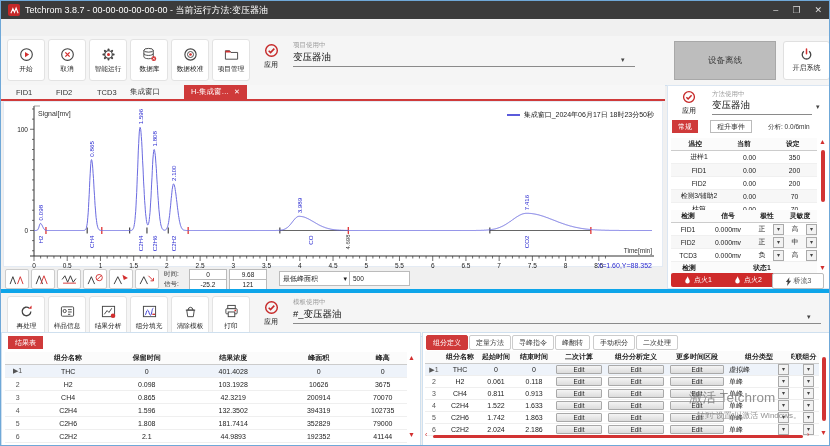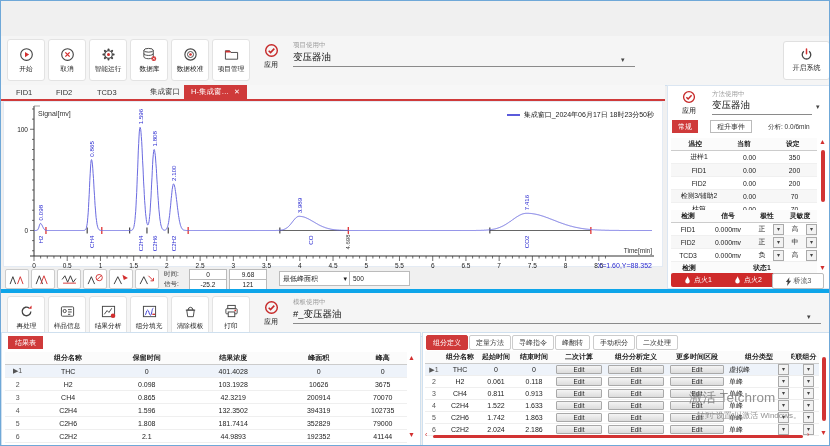--- a/index.html
+++ b/index.html
@@ -90,20 +90,33 @@
   #watermark{position:absolute;left:688px;top:388px;color:rgba(118,118,118,.8);pointer-events:none;z-index:50}
   #watermark .l1{font-size:13.5px}
   #watermark .l2{font-size:8px;margin-top:3px;margin-left:8px}
   svg{display:block}
 </style>
 </head>
 <body>
 
 <div id="app">
 
+  <div id="titlebar">
+    <span id="title-icon">
+      <svg width="9" height="9" viewBox="0 0 10 10">
+          <path d="M1 8 L3.2 3 L5 7 L6.8 2.2 L9 8" fill="none" stroke="#fff" stroke-width="1.2"></path>
+        </svg>
+    </span>
+    <span>Tetchrom 3.8.7 - 00-00-00-00-00-00 - 当前运行方法:变压器油</span>
+    <span id="win-controls">
+      <span>–</span>
+      <span>❐</span>
+      <span>✕</span>
+    </span>
+  </div>
 
 
   <div id="toolbar-top">
     <div class="tbtn" style="left:6px">
       <span>
           <svg width="15" height="15" viewBox="0 0 16 16">
             <circle cx="8" cy="8" r="6.2" fill="none" stroke="#444" stroke-width="1.2"></circle>
             <path d="M6.4 5.2l4.4 2.8-4.4 2.8z" fill="#d32f2f"></path>
           </svg>
         </span>
@@ -169,20 +182,23 @@
           <svg width="15" height="15" viewBox="0 0 16 16">
             <circle cx="8" cy="8" r="6.2" fill="none" stroke="#c62828" stroke-width="1.5"></circle>
             <path d="M5 8.3l2 2L11 6" fill="none" stroke="#c62828" stroke-width="1.7"></path>
           </svg>
         </span>
       <span class="lbl">应用</span>
     </div>
     <span class="sel-caption" style="left:292px;top:5px">项目使用中</span>
     <div class="sel-value" style="left:292px;top:15px;width:342px">变压器油</div>
     <span class="dd-arrow" style="left:620px;top:20px">▾</span>
+    <div id="offline-btn">
+        <span>设备离线</span>
+      </div>
     <div id="power-btn">
       <span>
           <svg width="13" height="13" viewBox="0 0 14 14">
             <path d="M4.2 3.6a4.6 4.6 0 1 0 5.6 0" fill="none" stroke="#444" stroke-width="1.4"></path>
             <path d="M7 1.2v5" stroke="#d32f2f" stroke-width="1.6" stroke-linecap="round"></path>
           </svg>
         </span>
       <span class="lbl">开启系统</span>
     </div>
   </div>
@@ -190,21 +206,21 @@
   <div id="chart-tabs">
     <div class="ctab" style="left:8px">
         <span>FID1</span>
       </div>
     <div class="ctab" style="left:48px">
         <span>FID2</span>
       </div>
     <div class="ctab" style="left:89px">
         <span>TCD3</span>
       </div>
-    <div class="ctab" style="left:142px">
+    <div class="ctab" style="left:122px">
         <span>集成窗口</span>
       </div>
     <div class="ctab active" style="left:183px">
       <span>H-集成窗…</span>
       <span class="x">✕</span>
     </div>
   </div>
 
   <div id="chart-panel">
     <svg id="chrom-svg" width="658" height="170" viewBox="0 0 658 170" style="overflow:visible">

